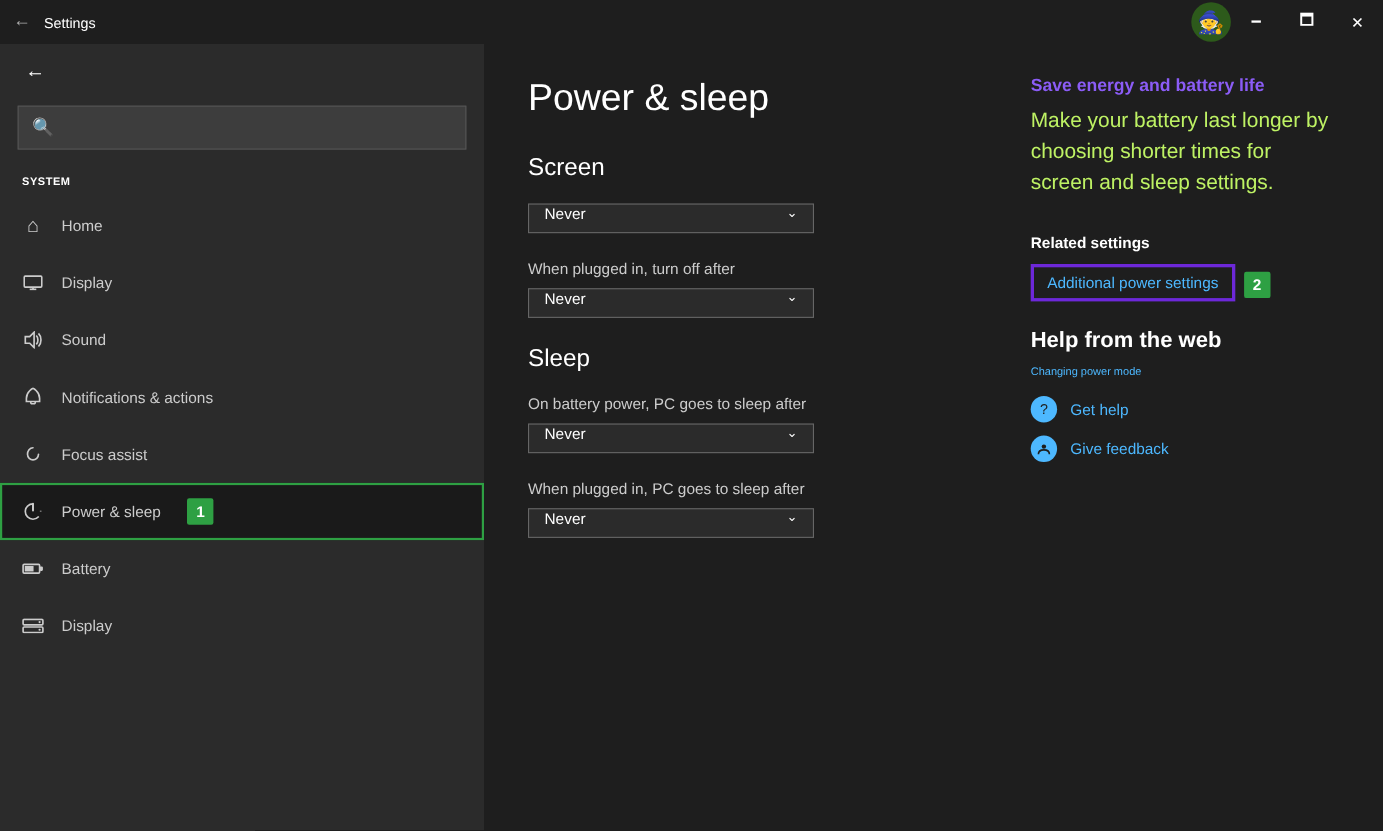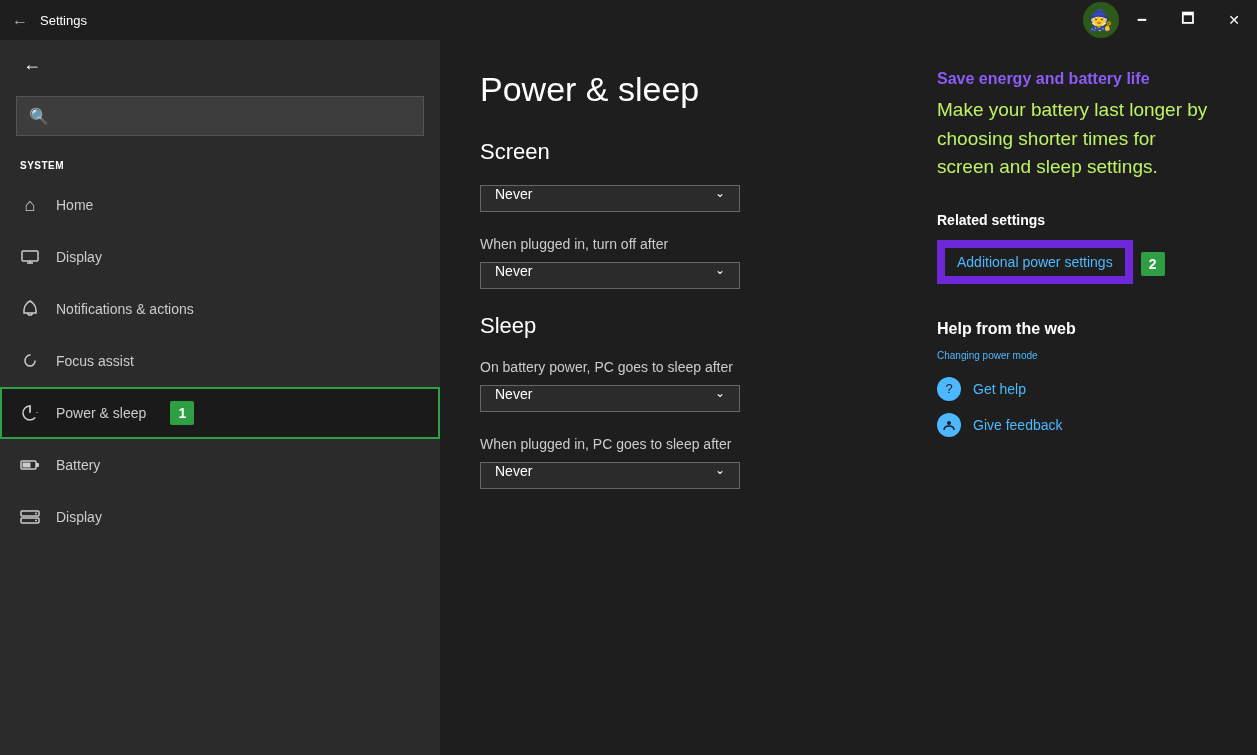--- a/index.html
+++ b/index.html
@@ -245,30 +245,30 @@
       color: #ffffff;
       margin-bottom: 12px;
     }
 
     .related-link {
       display: inline-block;
       color: #4db8ff;
       font-size: 14px;
       cursor: pointer;
       text-decoration: none;
-      border: 8px solid #6d28d9;
+      border: 3px solid #6d28d9;
       padding: 6px 12px;
       margin-bottom: 4px;
     }
 
     .help-title {
-      font-size: 16px;
+      font-size: 20px;
       font-weight: 600;
       color: #ffffff;
-      margin: 32px 0 12px 0;
+      margin: 20px 0 12px 0;
     }
 
     .web-link {
       display: block;
       color: #4db8ff;
       font-size: 10px;
       cursor: pointer;
       text-decoration: none;
       margin-bottom: 16px;
     }
@@ -366,20 +366,30 @@
       <span class="nav-icon">
         <svg width="18" height="14" viewBox="0 0 18 14" fill="none" xmlns="http://www.w3.org/2000/svg">
           <rect x="1" y="1" width="16" height="10" rx="1" stroke="#cccccc" stroke-width="1.5" fill="none"></rect>
           <line x1="6" y1="13" x2="12" y2="13" stroke="#cccccc" stroke-width="1.5"></line>
           <line x1="9" y1="11" x2="9" y2="13" stroke="#cccccc" stroke-width="1.5"></line>
         </svg>
       </span>
       <span>Display</span>
     </div>
 
+    <div class="nav-item">
+      <span class="nav-icon">
+        <svg width="18" height="16" viewBox="0 0 18 16" fill="none" xmlns="http://www.w3.org/2000/svg">
+          <polygon points="2,5 6,5 10,1 10,15 6,11 2,11" stroke="#cccccc" stroke-width="1.5" fill="none"></polygon>
+          <path d="M12 4 C14 6, 14 10, 12 12" stroke="#cccccc" stroke-width="1.5" fill="none"></path>
+          <path d="M14 2 C17 5, 17 11, 14 14" stroke="#cccccc" stroke-width="1.5" fill="none"></path>
+        </svg>
+      </span>
+      <span>Sound</span>
+    </div>
 
     <div class="nav-item">
       <span class="nav-icon">
         <svg width="16" height="18" viewBox="0 0 16 18" fill="none" xmlns="http://www.w3.org/2000/svg">
           <path d="M8 1 C8 1, 2 4, 2 10 L2 13 L14 13 L14 10 C14 4, 8 1, 8 1Z" stroke="#cccccc" stroke-width="1.5" fill="none"></path>
           <line x1="6" y1="13" x2="6" y2="15" stroke="#cccccc" stroke-width="1.5"></line>
           <line x1="10" y1="13" x2="10" y2="15" stroke="#cccccc" stroke-width="1.5"></line>
           <line x1="6" y1="15" x2="10" y2="15" stroke="#cccccc" stroke-width="1.5"></line>
         </svg>
       </span>

